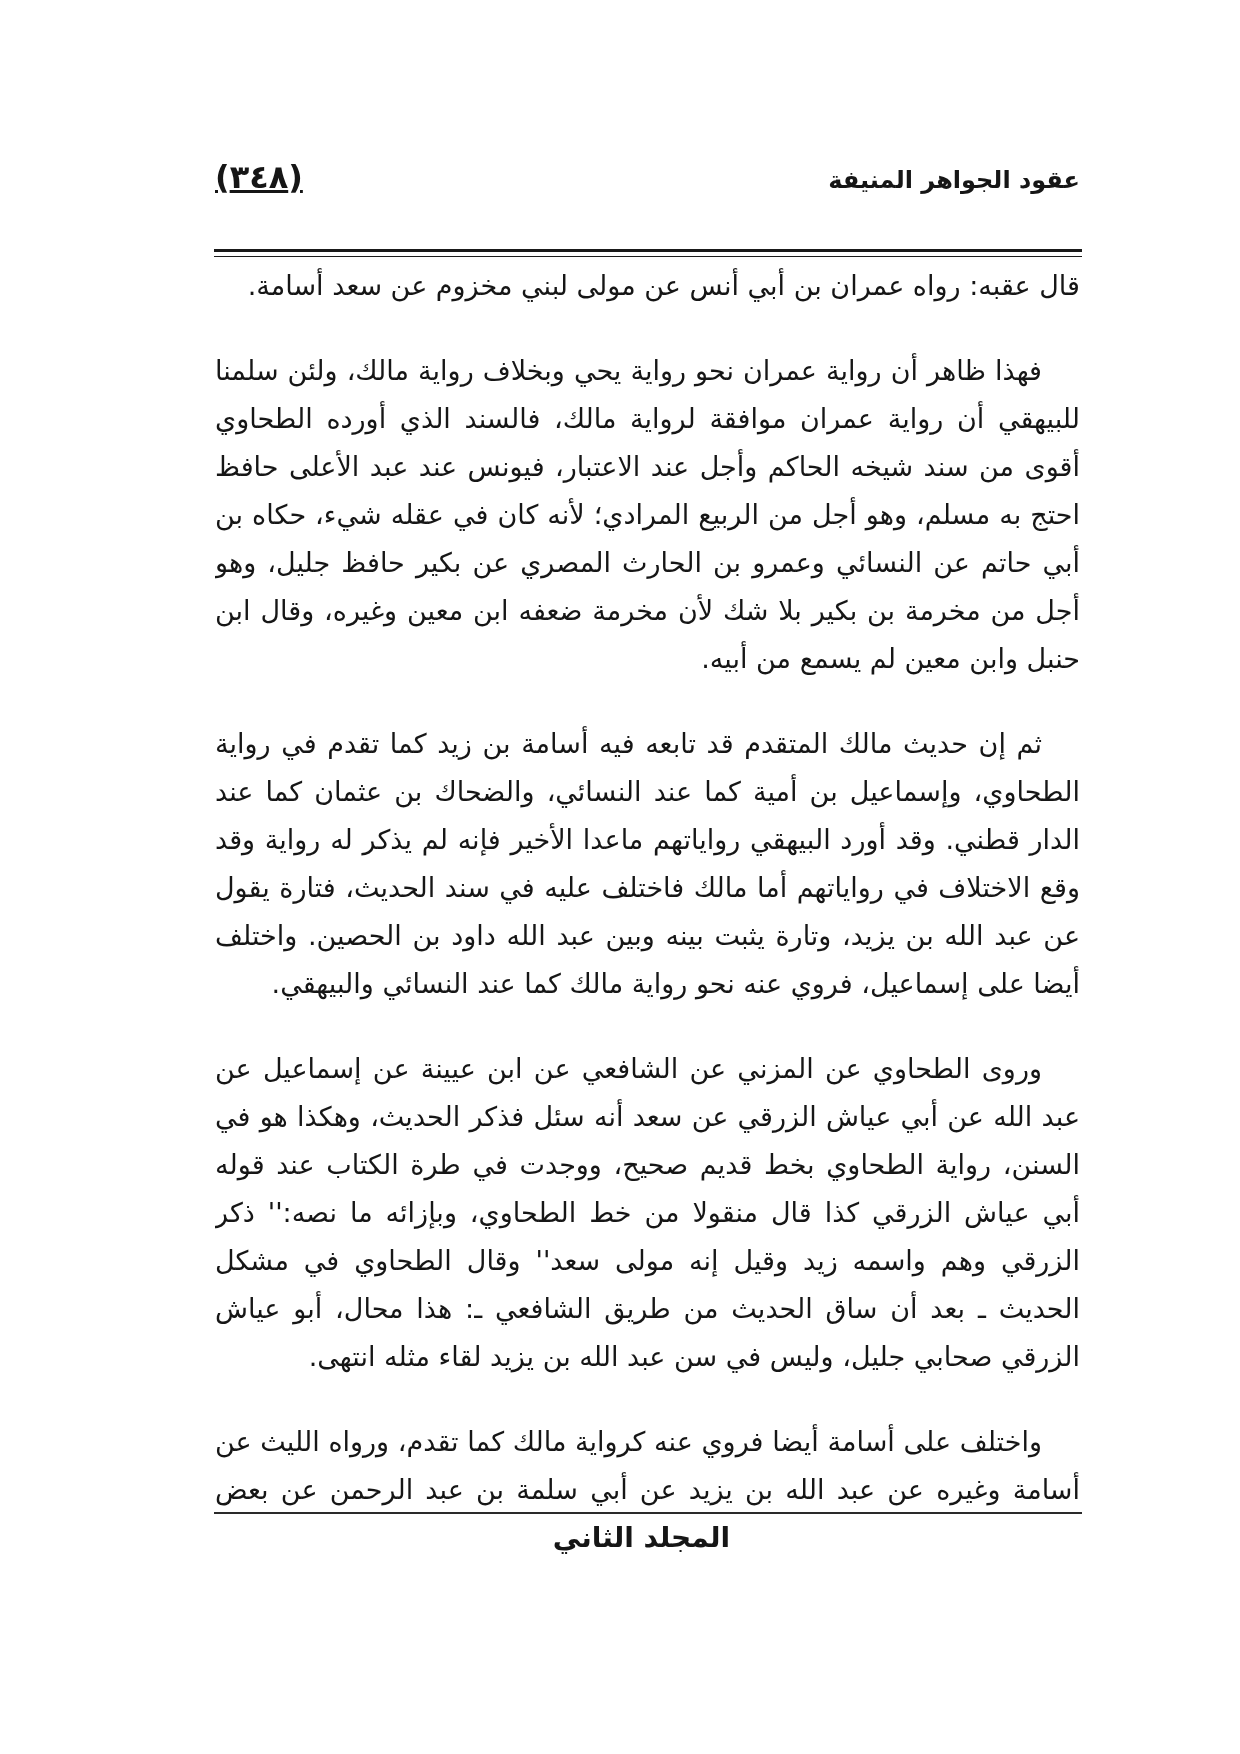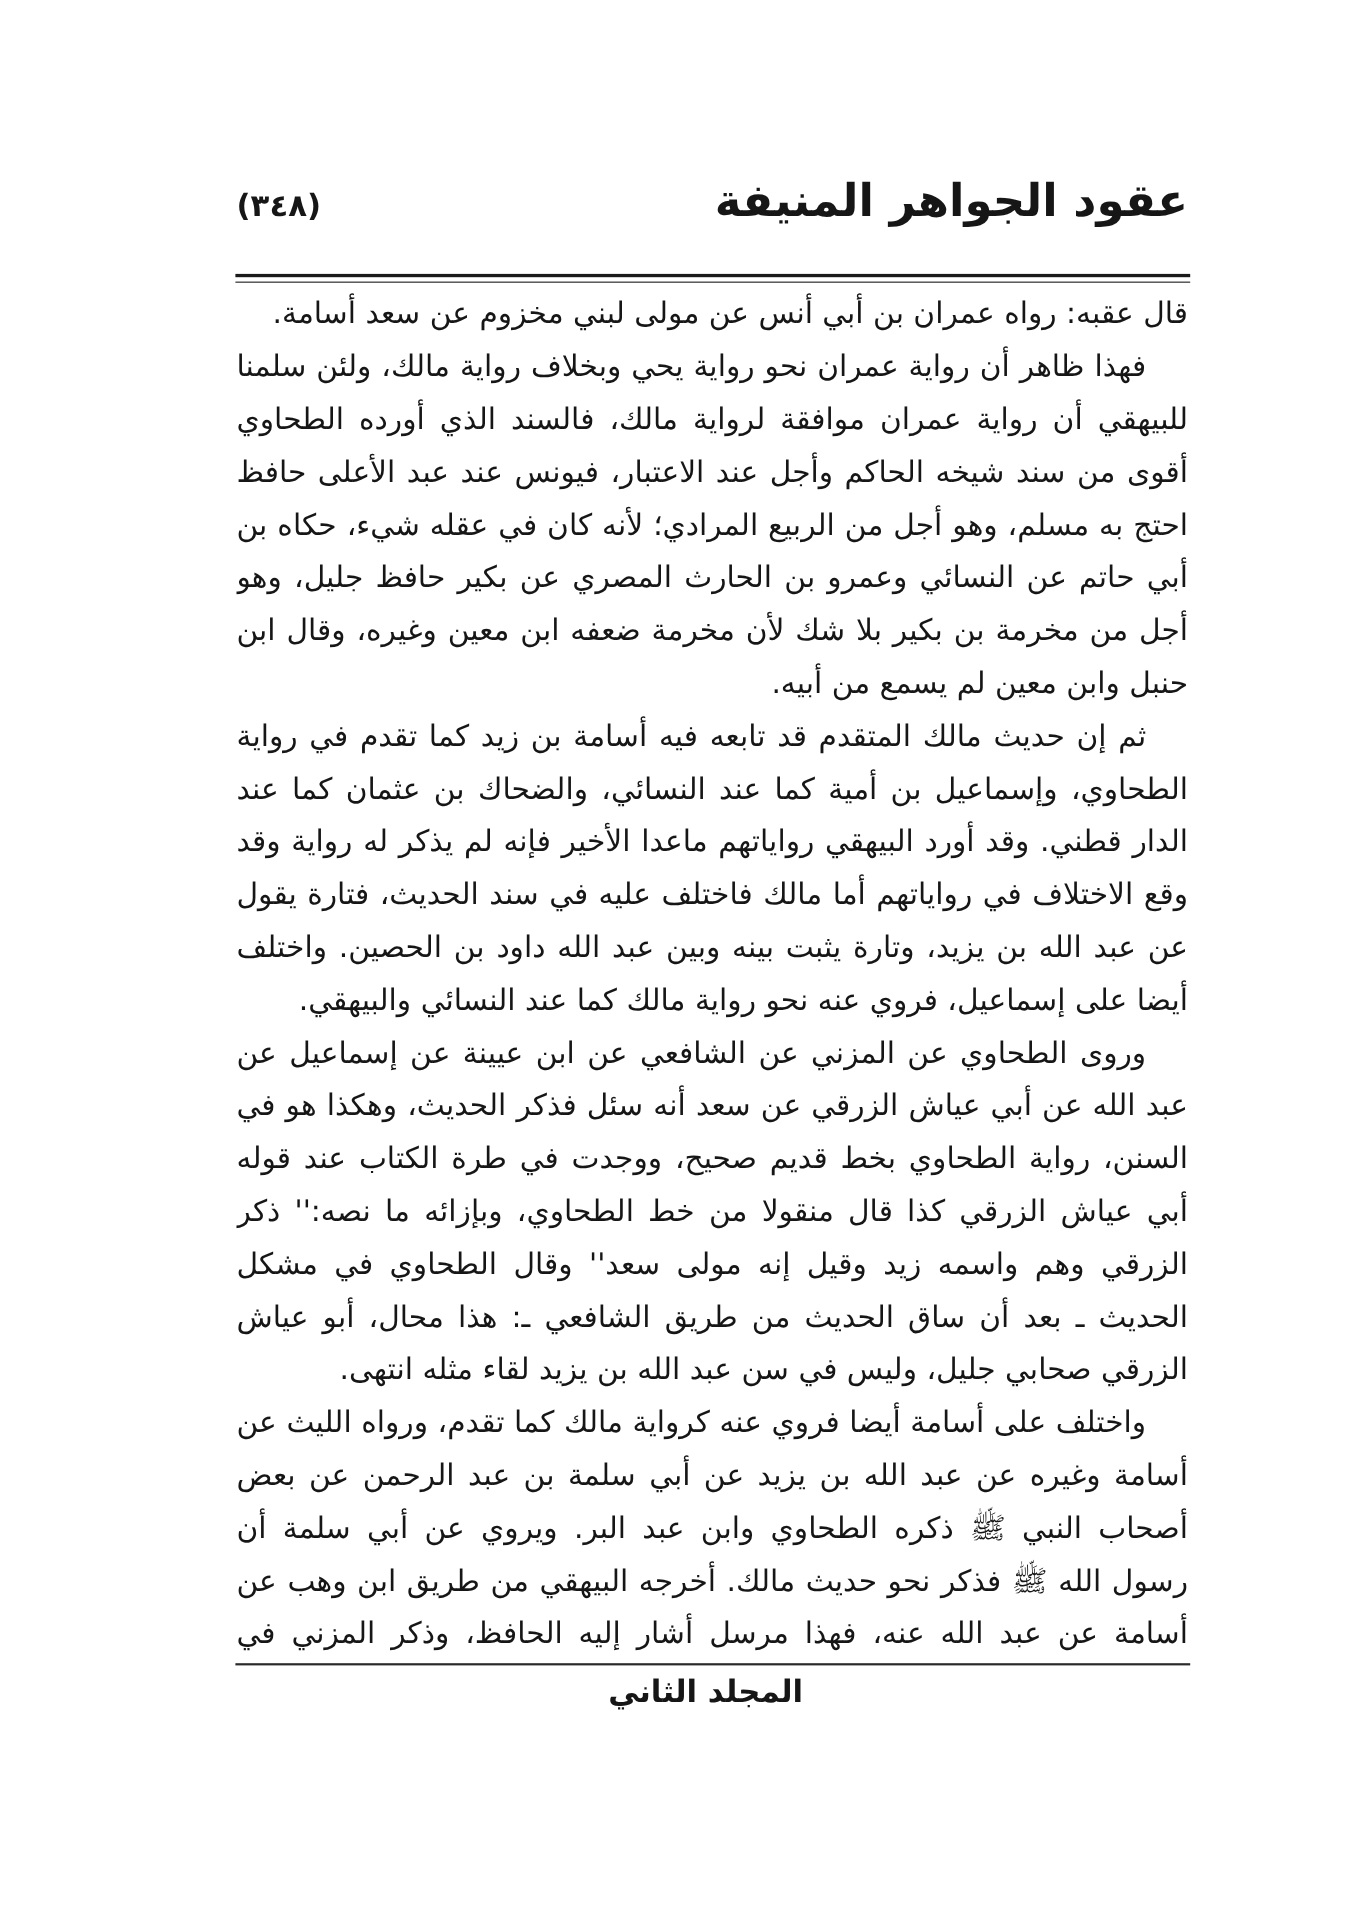--- a/index.html
+++ b/index.html
@@ -21,27 +21,28 @@
     position: absolute;
     left: 215px;
     right: 160px;
     top: 158px;
     direction: rtl;
     display: flex;
     justify-content: space-between;
     align-items: baseline;
   }
   .book-title {
-    font-size: 41px;
+    font-size: 24px;
     font-weight: bold;
     letter-spacing: 0.5px;
   }
   .page-number {
-    font-size: 28px;
+    font-size: 32px;
     font-weight: bold;
+    text-decoration: underline;
   }
   .header-rule {
     position: absolute;
     left: 214px;
     right: 158px;
     top: 249px;
     height: 4px;
     border-top: 3px solid #1a1a1a;
     border-bottom: 1.5px solid #1a1a1a;
   }
@@ -56,20 +57,21 @@
     text-align: justify;
     font-size: 27px;
     line-height: 48px;
   }
   .body-text p {
     margin: 0;
     padding: 0;
   }
   .body-text p.indent {
     text-indent: 38px;
+    margin-top: 37px;
   }
   .footer-rule {
     position: absolute;
     left: 214px;
     right: 158px;
     top: 1512px;
     border-top: 2.5px solid #2a2a2a;
   }
   .footer {
     position: absolute;

